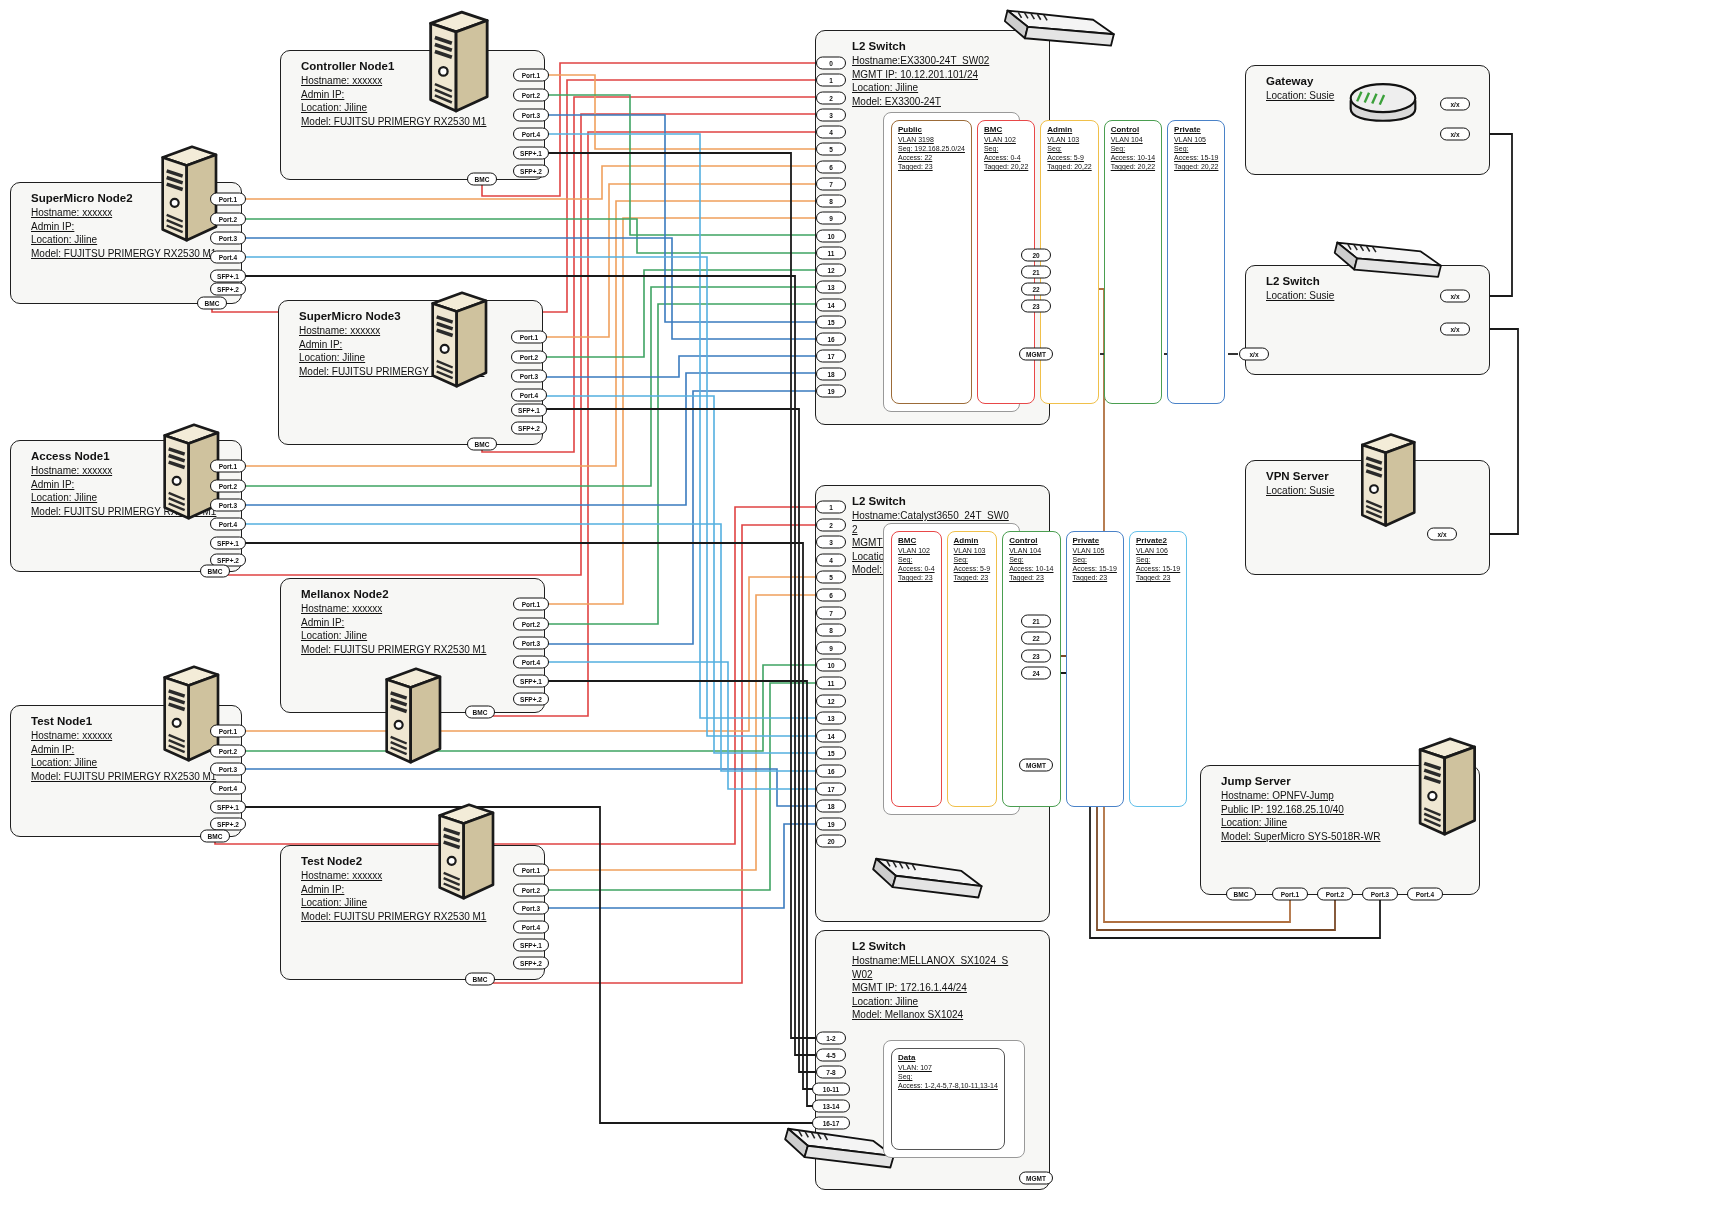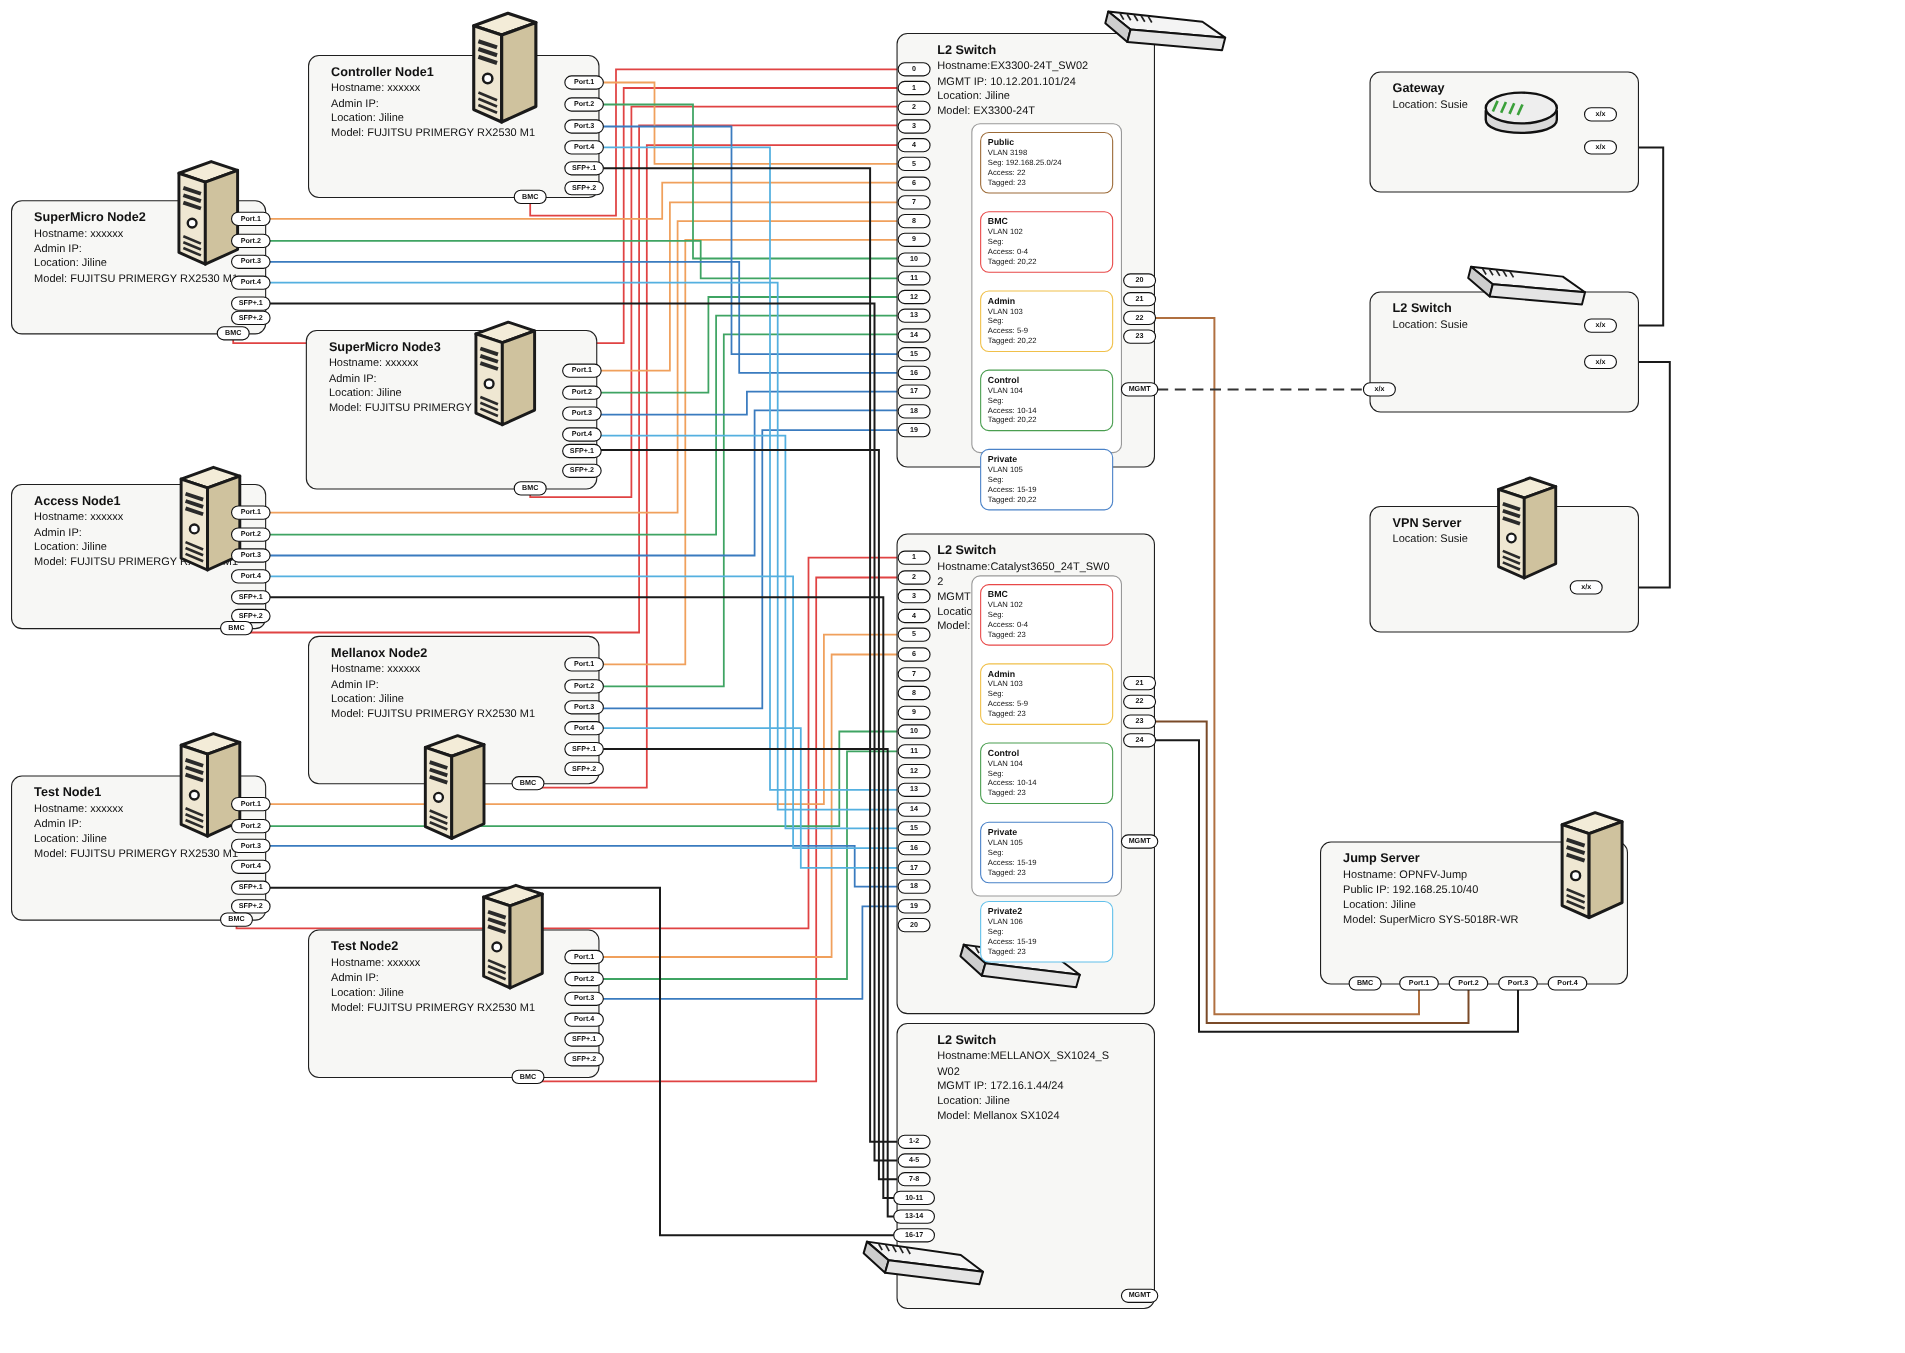--- a/index.html
+++ b/index.html
@@ -6,26 +6,26 @@
   #diagram{position:relative;width:1732px;height:1230px;background:#ffffff;overflow:hidden;
            font-family:"Liberation Sans",sans-serif;color:#111;}
   #wires{position:absolute;left:0;top:0;z-index:1;}
   .ool-panel{position:absolute;left:1172px;top:35px;width:368px;height:560px;background:#e7f3f8;
              border:1px solid #9cc4d6;border-radius:4px;z-index:0;}
   .ool-label{position:absolute;left:14px;top:8px;font-size:11px;color:#222;letter-spacing:2px;}
   .obox{position:absolute;background:#f7f7f5;border:1.6px solid #1f1f1f;border-radius:10px;
         box-sizing:border-box;padding:9px 14px 8px 20px;z-index:2;}
   .swpad{padding-left:36px;padding-right:40px;}
   .btitle{font-weight:bold;font-size:11.5px;margin-bottom:2px;}
-  .bline{font-size:10px;line-height:13.5px;word-wrap:break-word;}
+  .bline{font-size:10px;line-height:13.5px;word-wrap:break-word;text-decoration:underline;}
   .chip{position:absolute;transform:translate(-50%,-50%);background:#ffffff;border:1.4px solid #111;
         border-radius:8px;height:13px;display:flex;align-items:center;justify-content:center;
         font-size:6.5px;font-weight:bold;z-index:4;box-sizing:border-box;white-space:nowrap;}
   .vlanpanel{position:absolute;background:#fff;border:1px solid #999;border-radius:8px;z-index:3;
-             padding:7px;display:flex;flex-direction:column;gap:16px;box-sizing:border-box;}
+             padding:7px;display:flex;flex-direction:row;gap:5px;box-sizing:border-box;text-decoration:underline;}
   .vlanbox{border:1.8px solid #888;border-radius:8px;background:#fff;padding:4px 6px;flex:0 0 auto;}
   .vname{font-size:8px;font-weight:bold;line-height:10px;}
   .vline{font-size:7px;line-height:9px;}
   .icon{position:absolute;z-index:3;line-height:0;}
 </style>
 </head>
 <body>
 
 <div id="diagram">
   <svg id="wires" width="1732" height="1230">
@@ -409,20 +409,28 @@
     <div class="icon" style="left: 780px; top: 1128px; transform: rotate(16deg);"><svg width="118" height="42" viewBox="0 0 130 46">
         <use href="#sym-switch"></use>
       </svg></div>
     <div class="chip" style="left: 831px; top: 1038px; width: 30px;">1-2</div>
     <div class="chip" style="left: 831px; top: 1055px; width: 30px;">4-5</div>
     <div class="chip" style="left: 831px; top: 1072px; width: 30px;">7-8</div>
     <div class="chip" style="left: 831px; top: 1089px; width: 38px;">10-11</div>
     <div class="chip" style="left: 831px; top: 1106px; width: 38px;">13-14</div>
     <div class="chip" style="left: 831px; top: 1123px; width: 38px;">16-17</div>
     <div class="chip" style="left: 1036px; top: 1178px; width: 34px;">MGMT</div>
+    <div class="vlanpanel" style="left: 883px; top: 1040px; width: 142px; height: 118px;">
+      <div class="vlanbox" style="border-color: rgb(85, 85, 85);">
+        <div class="vname">Data</div>
+        <div class="vline">VLAN: 107</div>
+        <div class="vline">Seg:</div>
+        <div class="vline">Access: 1-2,4-5,7-8,10-11,13-14</div>
+      </div>
+    </div>
     <div class="obox" style="left: 1245px; top: 65px; width: 245px; height: 110px;">
       <div class="btitle">Gateway</div>
       <div class="bline">Location: Susie</div>
     </div>
     <div class="icon" style="left: 1342px; top: 68px;"><svg width="82" height="56" viewBox="0 0 76 52">
         <use href="#sym-router"></use>
       </svg></div>
     <div class="chip" style="left: 1455px; top: 104px; width: 30px;">x/x</div>
     <div class="chip" style="left: 1455px; top: 134px; width: 30px;">x/x</div>
     <div class="obox" style="left: 1245px; top: 265px; width: 245px; height: 110px;">

